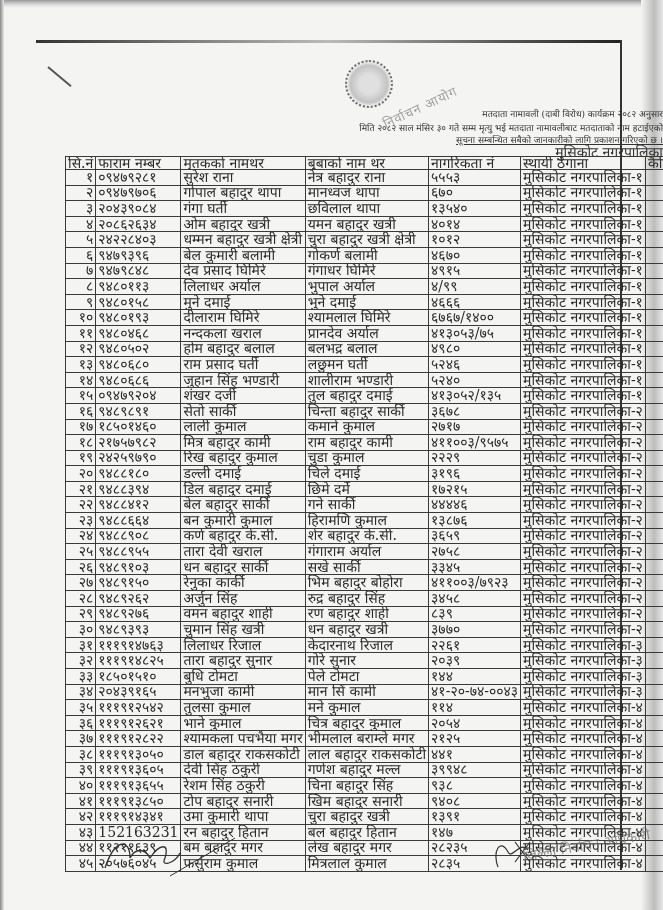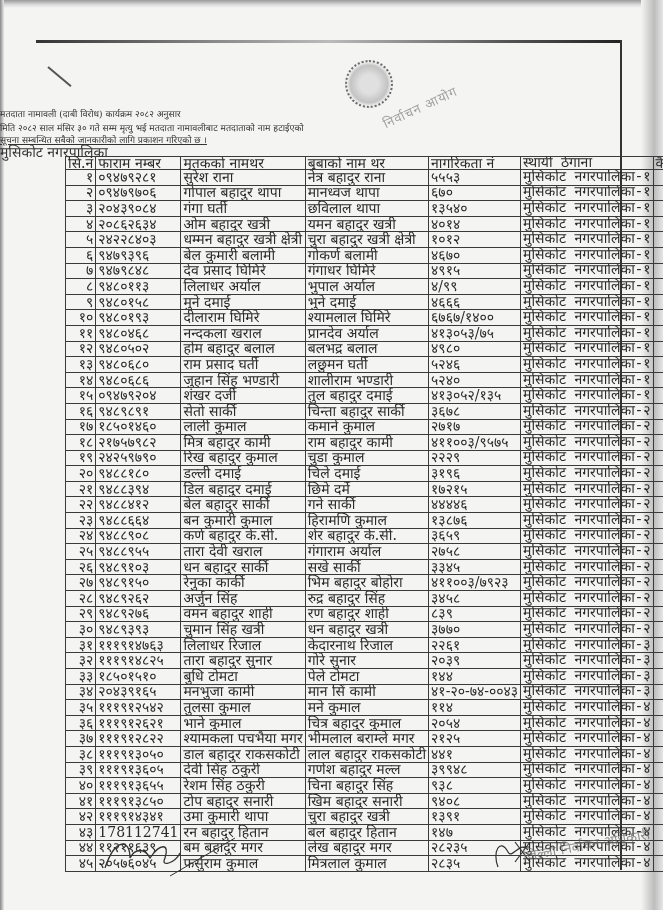--- a/index.html
+++ b/index.html
@@ -26,21 +26,21 @@
     background:linear-gradient(90deg,#333,#888 30%,#bbb 50%,#555 80%,#222);
   }
   .rule-right {
     position:absolute; left:620px; top:40px; width:2px; height:830px;
     background:#333;
   }
   .slash-mark {
     position:absolute; left:48px; top:66px; width:30px; height:2px; background:#555;
     transform:rotate(40deg); transform-origin:left center;
   }
-  .header { position:absolute; left:0; width:663px; text-align:left; font-size:9px; color:#333; }
+  .header { position:absolute; left:0; width:663px; text-align:right; font-size:9px; color:#333; }
   .h1 { top:107px; }
   .h2 { top:121px; }
   .h3 { top:133px;text-decoration:underline; }
   .h4 { top:142px; font-size:14px; }
   .seal {
     position:absolute; left:345px; top:60px; width:44px; height:44px; border-radius:50%;
     border:2px dotted #555; background:radial-gradient(circle,#ddd 30%, #bbb 60%, #eee 70%);
     opacity:0.85;
   }
   .stamp-text {
@@ -54,21 +54,21 @@
   table.voters td, table.voters th {
     border:1px solid #3a3a3a; padding:0 2px; height:14.6px; line-height:13px;
     white-space:nowrap; overflow:hidden; font-weight:normal; text-align:left;
   }
   table.voters th { height:12px; line-height:11px; }
   .c-sn { width:22px; text-align:right !important; }
   .c-form { width:56px; }
   .c-name { width:113px; }
   .c-father { width:94px; }
   .c-cit { width:56px; }
-  .c-addr { width:90px;font-family:Liberation Mono, monospace; }
+  .c-addr { width:90px; }
   .c-rem { width:39px; }
   .sig-left {
     position:absolute; left:100px; top:828px; width:140px; height:50px;
   }
   .sig-right {
     position:absolute; left:490px; top:832px; width:50px; height:40px;
   }
   .officer-text {
     position:absolute; left:522px; top:835px; font-size:14px; color:#666;
     transform:rotate(-10deg); opacity:0.7;
@@ -478,21 +478,21 @@
         <td class="c-sn">४२</td>
         <td class="c-form">१११९१४३४१</td>
         <td class="c-name">उमा कुमारी थापा</td>
         <td class="c-father">चुरा बहादुर खत्री</td>
         <td class="c-cit">१३९१</td>
         <td class="c-addr">मुसिकोट नगरपालिका-४</td>
         <td class="c-rem"></td>
       </tr>
       <tr>
         <td class="c-sn">४३</td>
-        <td class="c-form">178112741</td>
+        <td class="c-form">152163231</td>
         <td class="c-name">रन बहादुर हितान</td>
         <td class="c-father">बल बहादुर हितान</td>
         <td class="c-cit">१४७</td>
         <td class="c-addr">मुसिकोट नगरपालिका-४</td>
         <td class="c-rem"></td>
       </tr>
       <tr>
         <td class="c-sn">४४</td>
         <td class="c-form">११२११६३९</td>
         <td class="c-name">बम बहादुर मगर</td>

